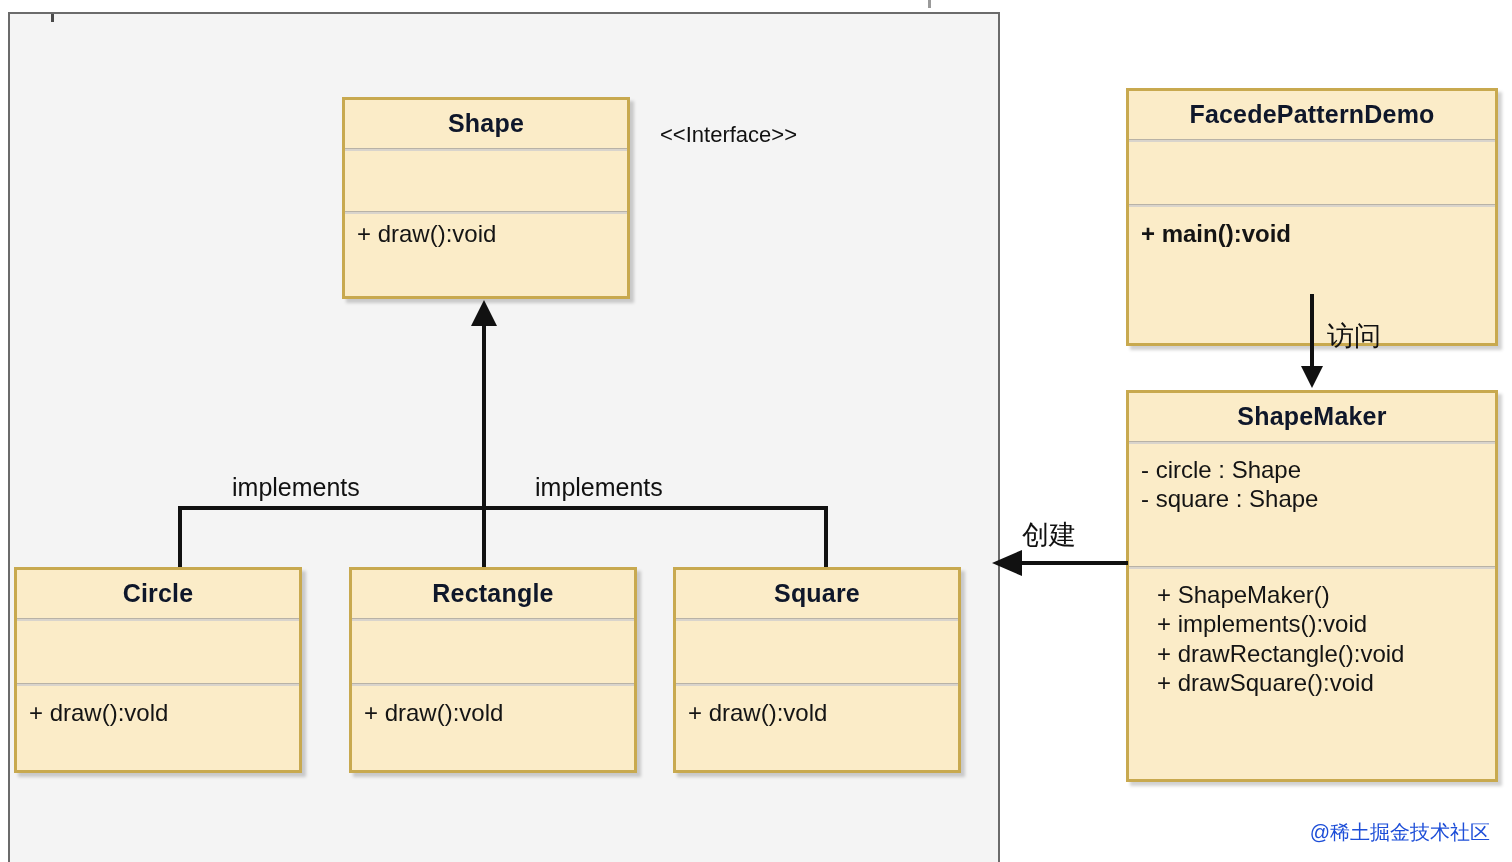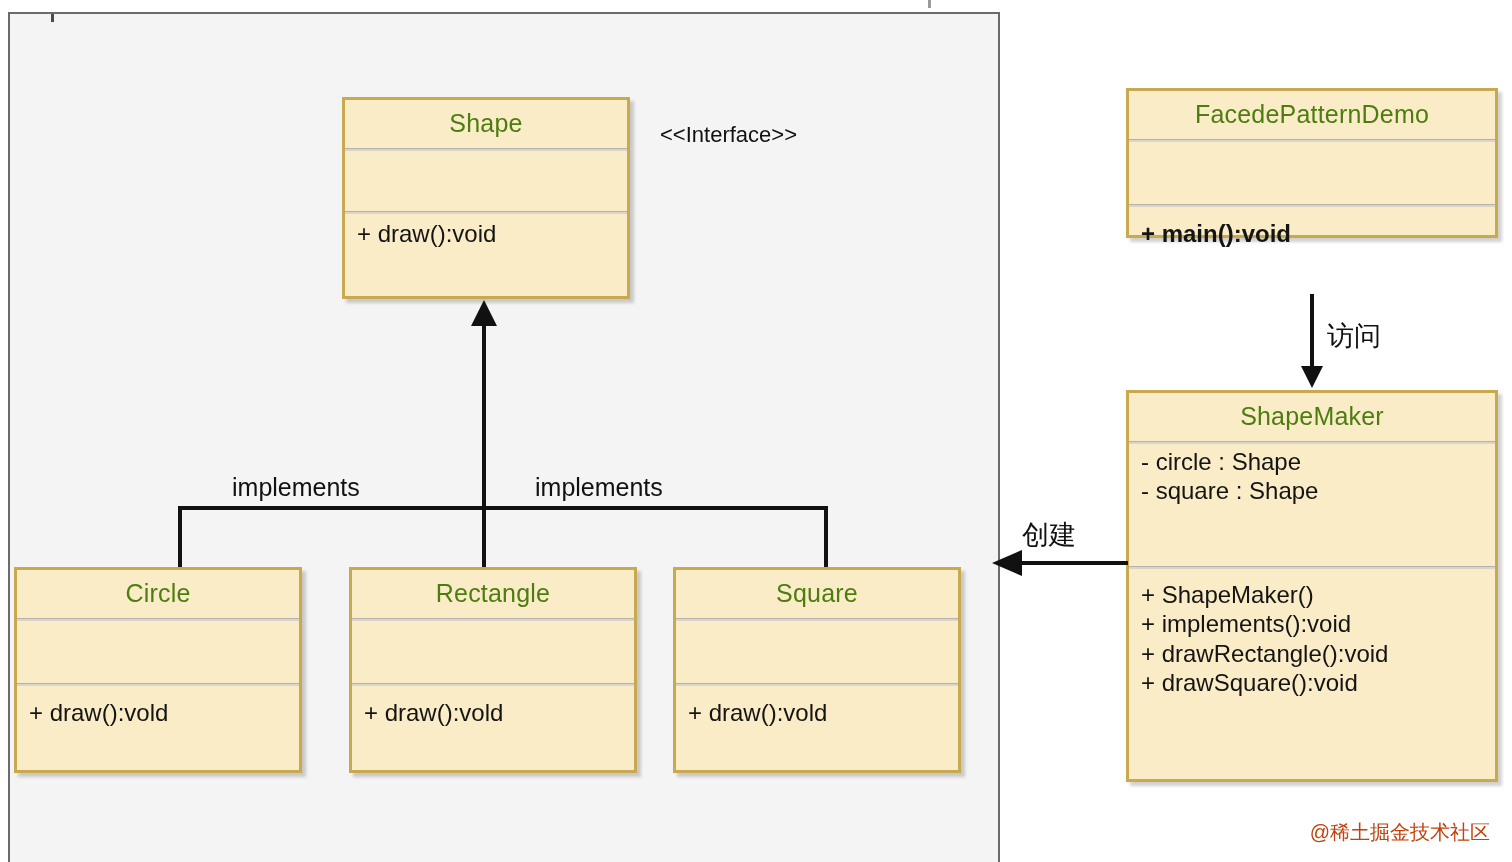--- a/index.html
+++ b/index.html
@@ -48,22 +48,22 @@
   
   .uml-class {
     position: absolute;
     background: #fbecc8;
     border: 3px solid #c8a94f;
     box-sizing: border-box;
     box-shadow: 4px 4px 3px rgba(0,0,0,0.18);
   }
   .uml-name {
     text-align: center;
-    font-weight: normal;
-    color: #4d7c0f;
+    font-weight: bold;
+    color: #0f172a;
     letter-spacing: 0.2px;
   }
   .uml-sep {
     height: 3px;
     background: #d9d4cc;
     border-top: 1px solid #b8b2a6;
     box-sizing: border-box;
   }
   .uml-compartment {
     padding: 6px 10px 6px 12px;
@@ -111,21 +111,21 @@
   #stereotype-interface {
     position: absolute;
     color: #111;
     white-space: nowrap;
   }
 
   #watermark {
     position: absolute;
     right: 22px;
     bottom: 16px;
-    color: #c2410c;
+    color: #1d4ed8;
     font-size: 20px;
     white-space: nowrap;
     text-align: center;
   }
 </style>
 </head>
 <body>
 
 <div id="diagram-panel">
   <div id="panel-tick-left"></div>
@@ -177,43 +177,43 @@
 <div class="uml-class" id="class-square" style="left:673px; top:567px; width:288px; height:206px;">
   <div class="uml-name" style="font-size:25px; padding:9px 0 10px;">Square</div>
   <div class="uml-sep"></div>
   <div class="uml-compartment" style="height:62px; font-size:24px;"></div>
   <div class="uml-sep"></div>
   <div class="uml-compartment" style="font-size:24px; padding-top:12px;">
     <div class="uml-row">+ draw():vold</div>
   </div>
 </div>
 
-<div class="uml-class" id="class-facade-demo" style="left:1126px; top:88px; width:372px; height:150px;">
+<div class="uml-class" id="class-facade-demo" style="left:1126px; top:88px; width:372px; height:258px;">
   <div class="uml-name" style="font-size:25px; padding:9px 0 10px;">FacedePatternDemo</div>
   <div class="uml-sep"></div>
   <div class="uml-compartment" style="height:62px; font-size:24px;"></div>
   <div class="uml-sep"></div>
   <div class="uml-compartment" style="font-size:24px; padding-top:12px;">
     <div class="uml-row bold-row">+ main():void</div>
   </div>
 </div>
 
 <div class="line-v" style="left:1310px; top:294px; height:76px;"></div>
 <div class="arrow-down" style="left:1301px; top:366px;"></div>
 <div class="edge-label" style="left:1327px; top:318px; font-size:27px;">访问</div>
 
 <div class="uml-class" id="class-shapemaker" style="left:1126px; top:390px; width:372px; height:392px;">
   <div class="uml-name" style="font-size:25px; padding:9px 0 10px;">ShapeMaker</div>
   <div class="uml-sep"></div>
-  <div class="uml-compartment" style="height:122px; font-size:24px; padding-top:3px;">
+  <div class="uml-compartment" style="height:122px; font-size:24px; padding-top:11px;">
     <div class="uml-row">- circle : Shape</div>
     <div class="uml-row">- square : Shape</div>
   </div>
   <div class="uml-sep"></div>
-  <div class="uml-compartment" style="font-size:24px; padding-top:11px;">
+  <div class="uml-compartment" style="font-size:24px; padding-top:11px;margin-left:16px;">
     <div class="uml-row">+ ShapeMaker()</div>
     <div class="uml-row">+ implements():void</div>
     <div class="uml-row">+ drawRectangle():void</div>
     <div class="uml-row">+ drawSquare():void</div>
   </div>
 </div>
 
 <div class="line-h" style="left:1020px; top:561px; width:108px;"></div>
 <div class="arrow-left" style="left:992px; top:550px;"></div>
 <div class="edge-label" style="left:1022px; top:517px; font-size:27px;">创建</div>

